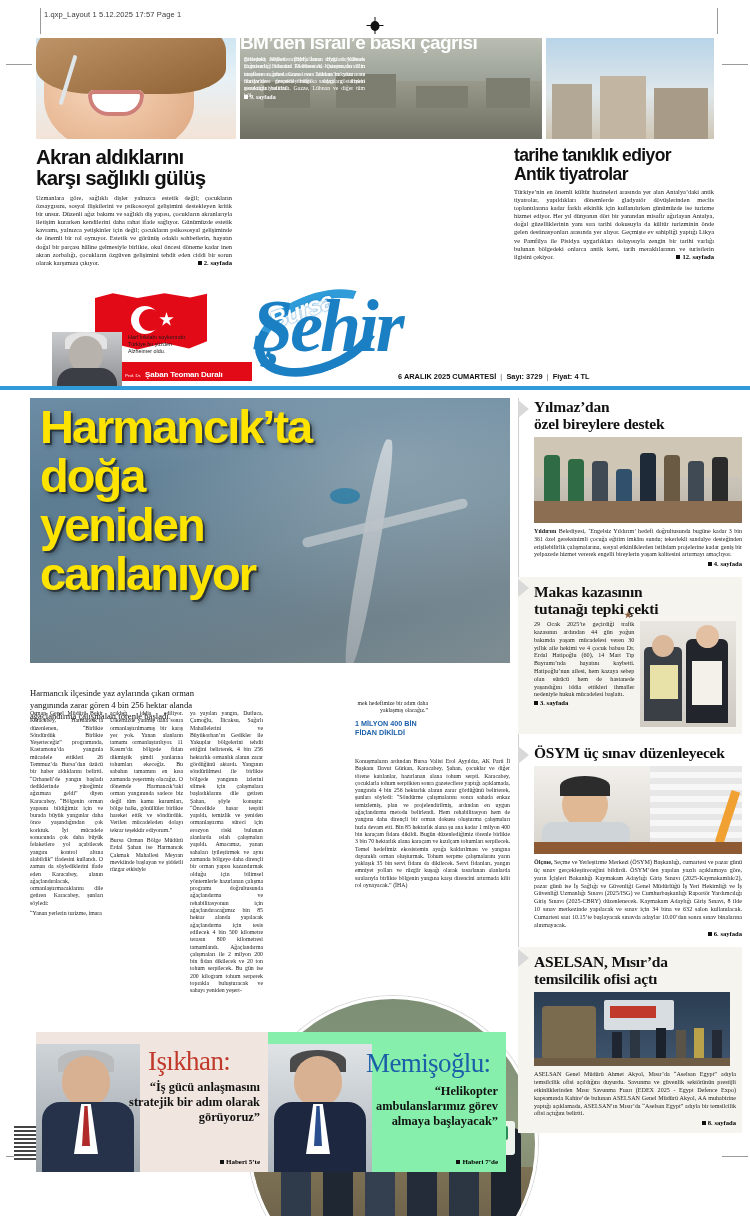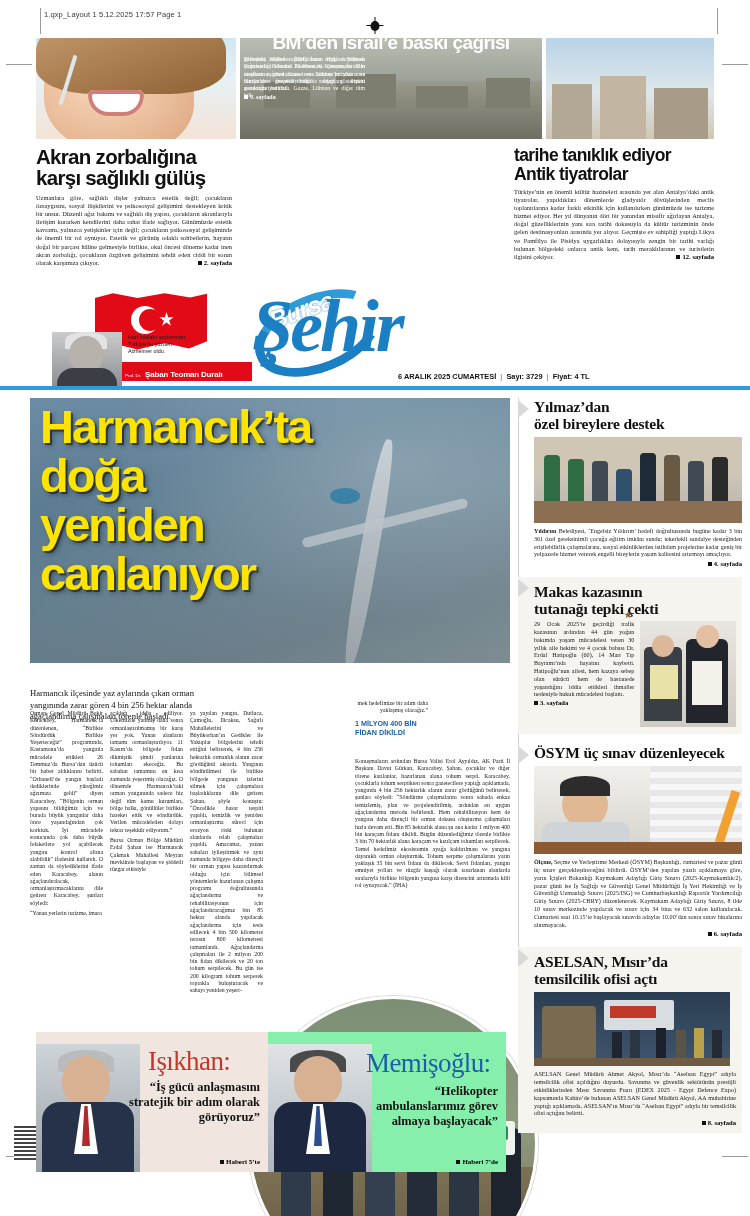--- a/index.html
+++ b/index.html
@@ -54,21 +54,21 @@
 
   .t3 { position:absolute; left:510px; top:0; width:168px; height:101px; overflow:hidden;}
   .t3 .s { position:absolute; inset:0; background:linear-gradient(180deg,#b9d4e8,#dfe7ea 55%,#cfc6b4 100%); }
   .t3 .stone { position:absolute; background:#b3a795; }
 
   .hl-left { position:absolute; left:0; top:108px; width:196px; }
   .hl-left h2 { font-family:"Liberation Sans",sans-serif; font-weight:bold; font-size:20.5px;
       line-height:21px; letter-spacing:-0.7px; color:#111; }
   .hl-left .bodytext { margin-top:6px; }
 
-  .t2-head { position:absolute; left:204px; top:-6px; width:302px;text-align:center; }
+  .t2-head { position:absolute; left:204px; top:-6px; width:302px; }
   .t2-head h2 { font-family:"Liberation Sans",sans-serif; font-weight:bold; font-size:19px;
      letter-spacing:-0.6px; color:#fff; }
   .t2-cols { position:absolute; left:208px; top:18px; width:250px; display:flex; gap:8px; }
   .t2-cols .col { width:121px; color:#fff; }
   .t2-cols .bodytext { color:#fff; font-size:5.9px; line-height:7.3px; }
   .t2-cols .pagelink { color:#fff; font-size:6px;}
   .t2-cols .sq { background:#fff; }
 
   .hl-right { position:absolute; left:478px; top:108px; width:200px; }
   .hl-right h2 { font-family:"Liberation Sans",sans-serif; font-weight:bold; font-size:17.5px;
@@ -277,21 +277,21 @@
       </div>
       <div class="col">
         <div class="bodytext">gelerdeki ateşkes anlaşmalarına saygı duyulması çağrısında bulunan Al-Kheetan, çatışmanın tüm taraflarının, uluslararası insan hakları hukukuna ve uluslararası insancıl hukuka saygı göstermesi gerektiğini belirtti.</div>
         <div class="pagelink" style="margin-top:2px;">
           <span class="sq"></span><span>9. sayfada</span>
         </div>
       </div>
     </div>
 
     <div class="hl-left">
-      <h2>Akran zorbalığına</h2>
+      <h2>Akran aldıklarını</h2>
       <h2>karşı sağlıklı gülüş</h2>
       <div class="bodytext">Uzmanlara göre, sağlıklı dişler yalnızca estetik değil; çocukların özsaygısını, sosyal ilişkilerini ve psikososyal gelişimini destekleyen kritik bir unsur. Düzenli ağız bakımı ve sağlıklı diş yapısı, çocukların akranlarıyla iletişim kurarken kendilerini daha rahat ifade sağlıyor. Günümüzde estetik kavramı, yalnızca yetişkinler için değil; çocukların psikososyal gelişiminde de önemli bir rol oynuyor. Estetik ve görünüş odaklı sohbetlerin, hayatın doğal bir parçası hâline gelmesiyle birlikte, okul öncesi döneme kadar inen akran zorbalığı, çocukların özgüven gelişimini tehdit eden ciddi bir sorun olarak karşımıza çıkıyor.</div>
       <div class="pagelink" style="text-align:right;margin-top:-8px;">
         <span class="sq"></span><span>2. sayfada</span>
       </div>
     </div>
 
     <div class="hl-right">
       <h2>tarihe tanıklık ediyor</h2>
       <h2>Antik tiyatrolar</h2>

